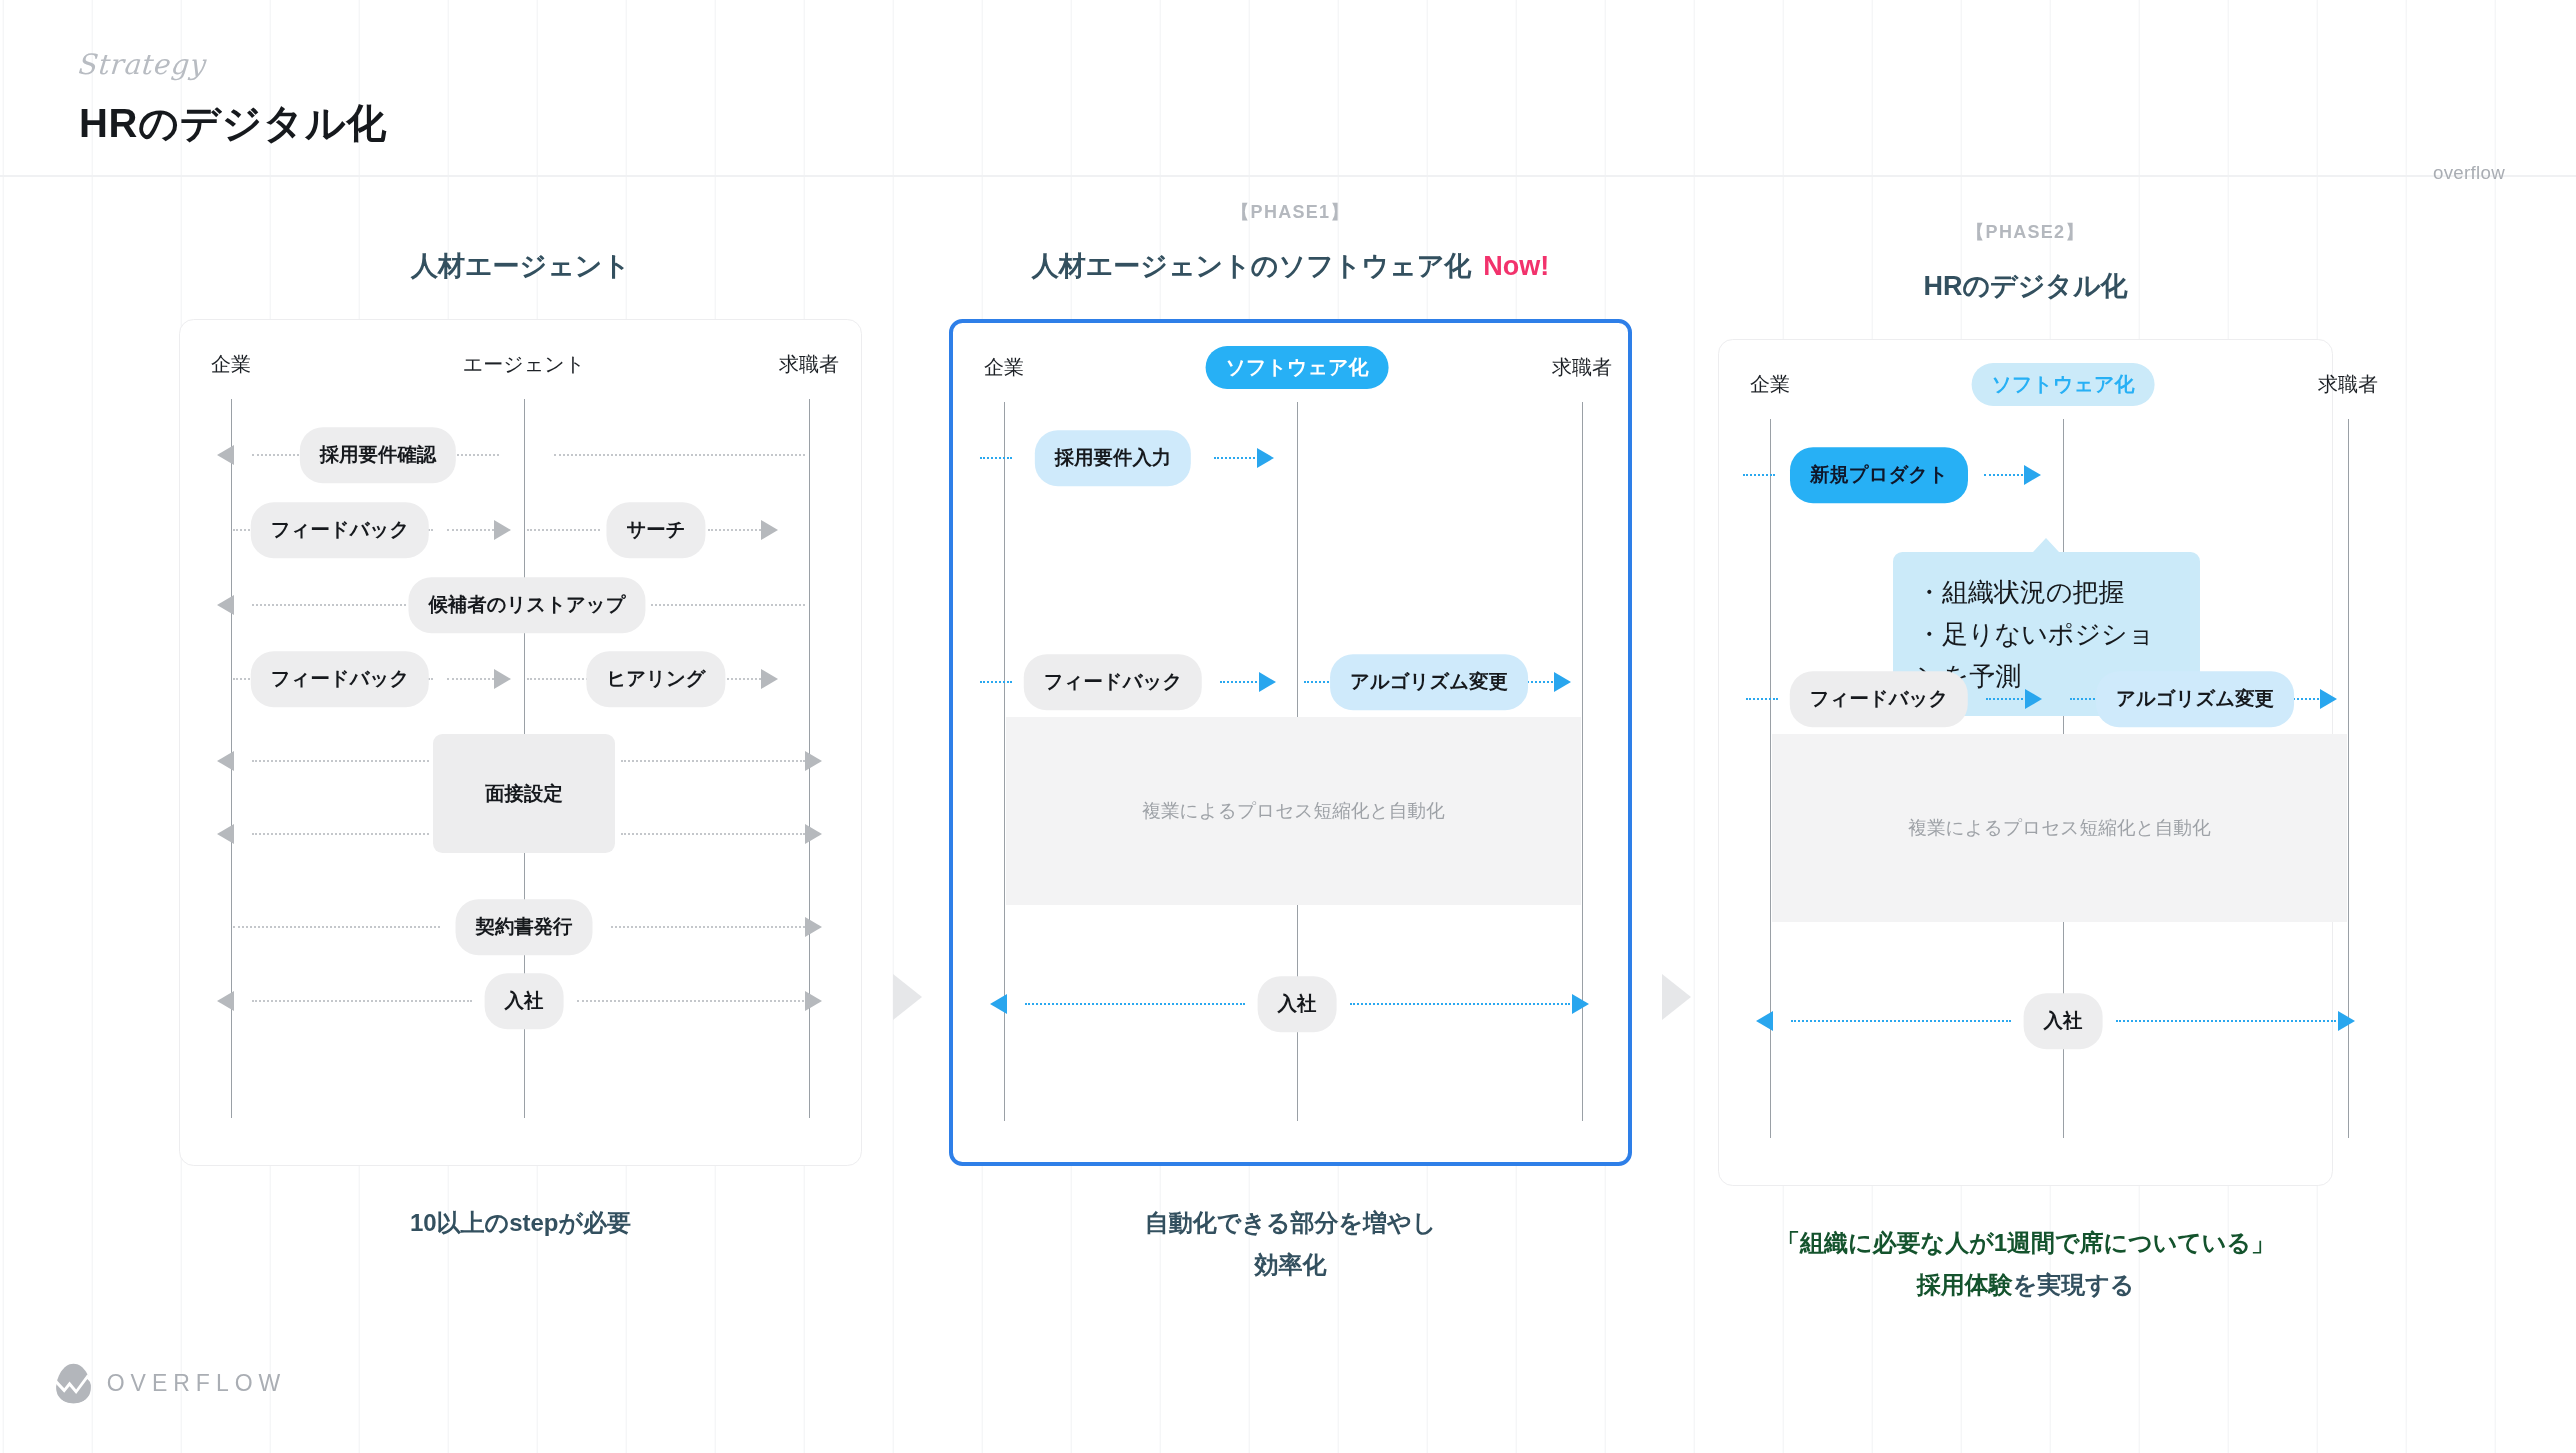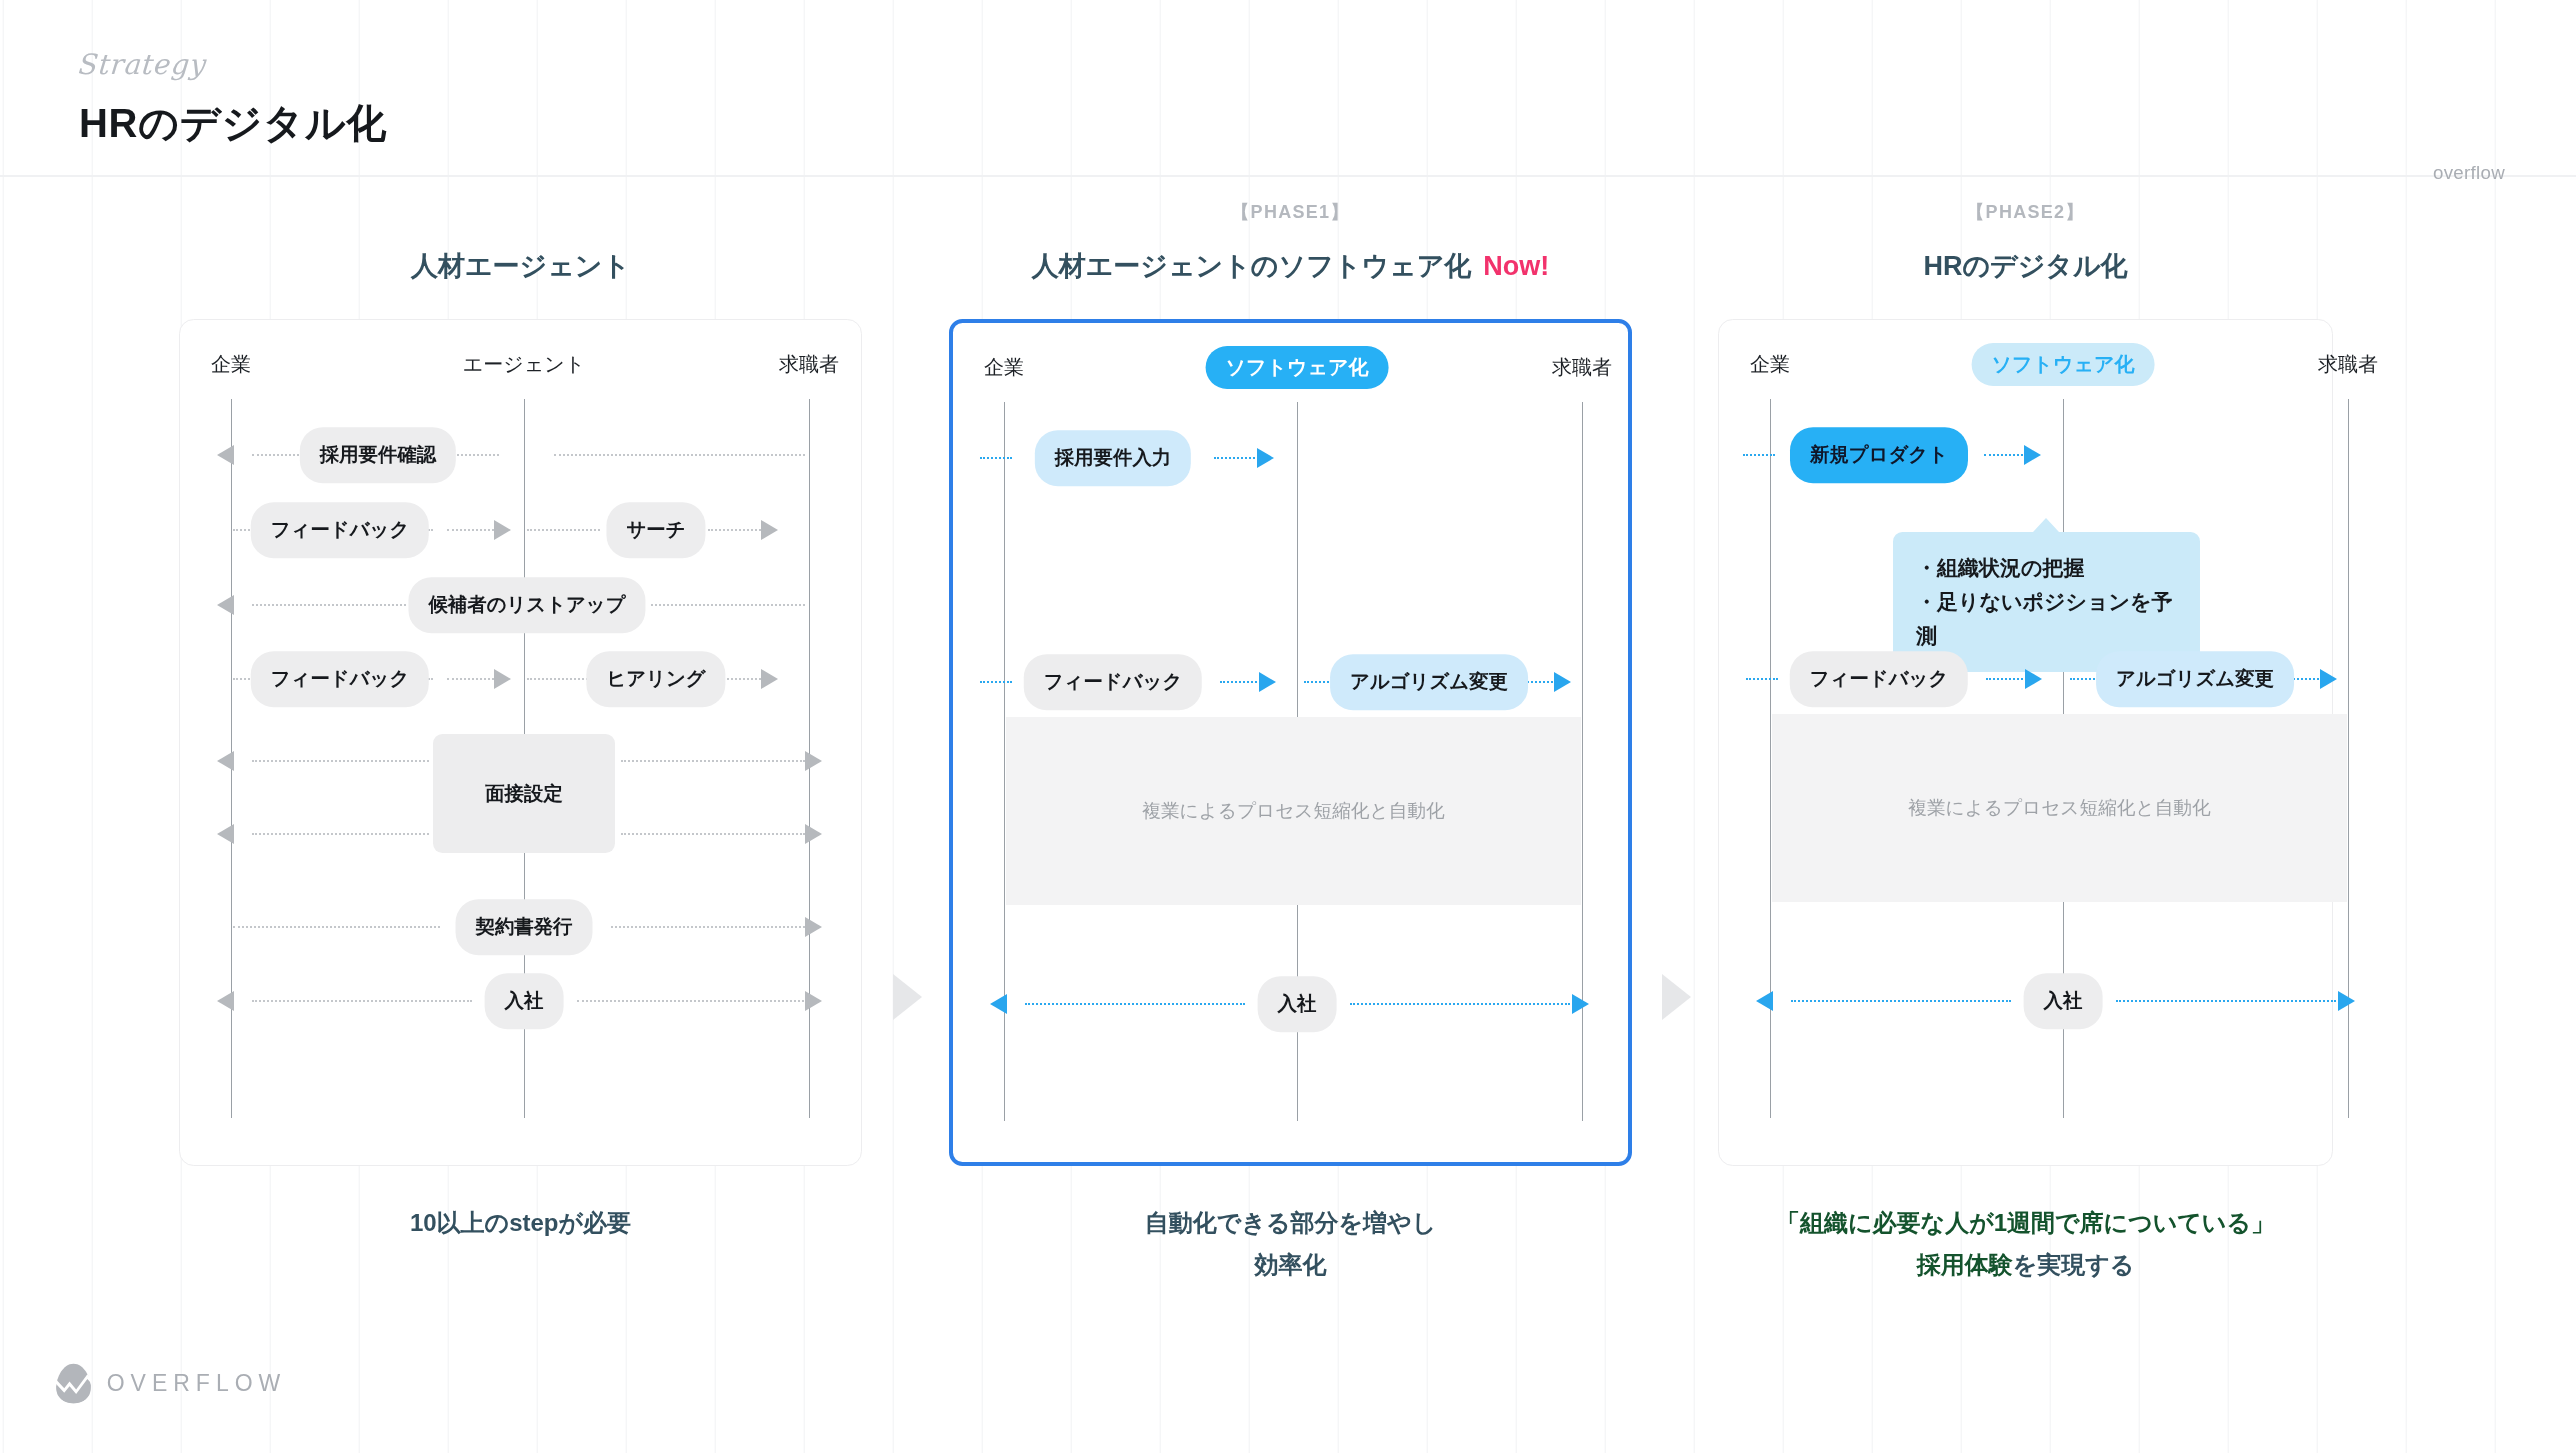--- a/index.html
+++ b/index.html
@@ -57,21 +57,21 @@
     position: absolute;
     left: 0; top: 200px;
     width: 2576px;
   }
   .col {
     position: absolute;
     top: 0;
   }
   .col-1 { left: 179px;  width: 683px; }
   .col-2 { left: 949px; width: 683px; }
-  .col-3 { left: 1718px; width: 615px; }
+  .col-3 { left: 1718px; width: 615px; margin-top: 20px; }
 
   .col-phase {
     text-align: center;
     font-size: 18px;
     font-weight: 700;
     color: #b4b8be;
     letter-spacing: 1.3px;
     height: 23px;
   }
   .col-title {
@@ -206,24 +206,24 @@
     color: #9ea2a7;
     font-weight: 400;
   }
 
   
   .callout {
     position: absolute;
     background: #cbeaf9;
     border-radius: 9.4px;
     padding: 18.7px 23px;
-    font-size: 21px;
+    font-size: 26px;
     line-height: 1.62;
     color: #16191d;
-    font-weight: 700;
+    font-weight: 400;
   }
   .callout::after {
     content: "";
     position: absolute;
     top: -14.7px;
     left: 50%;
     margin-left: -13.4px;
     border-left: 13.4px solid transparent;
     border-right: 13.4px solid transparent;
     border-bottom: 14.7px solid #cbeaf9;

